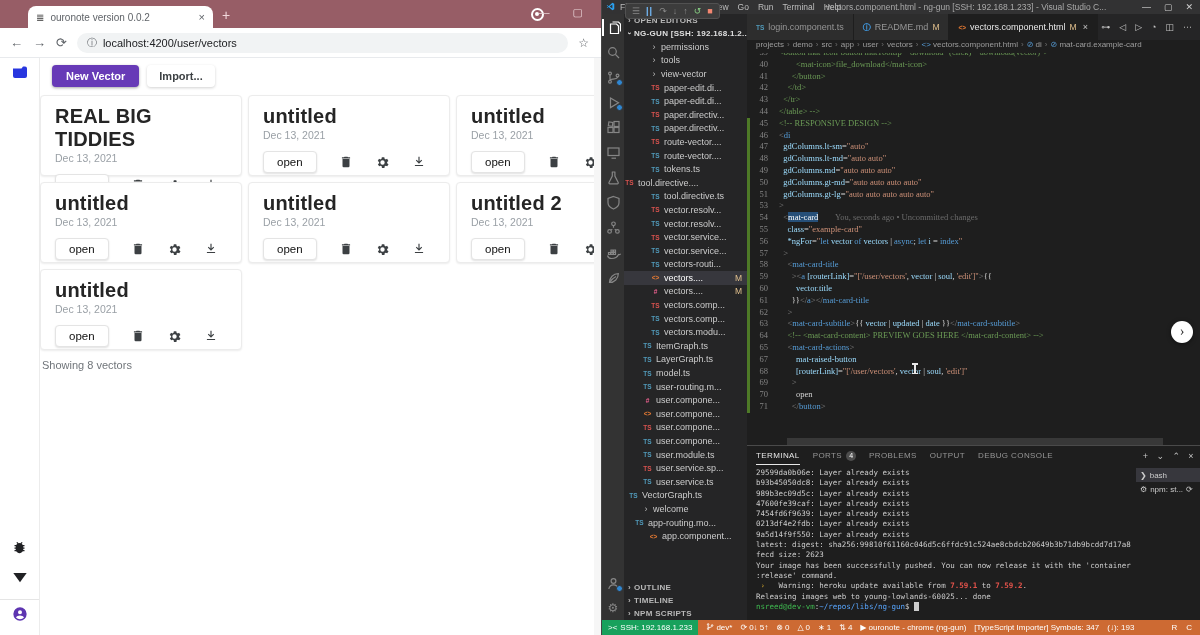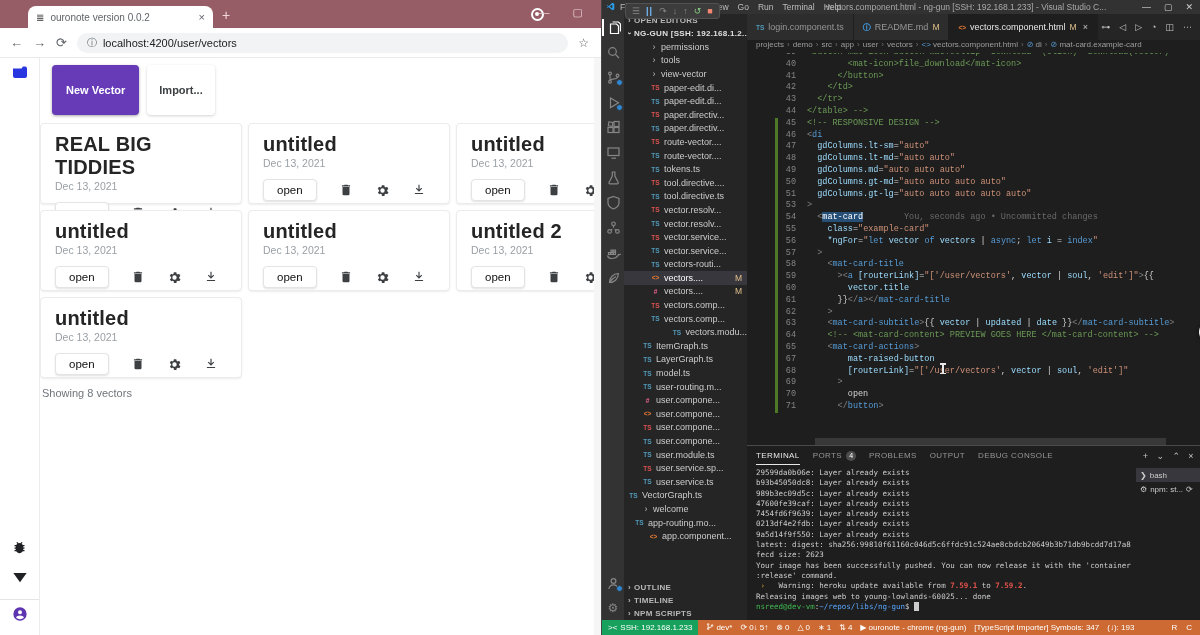--- a/index.html
+++ b/index.html
@@ -29,21 +29,21 @@
   .urlpill .url { font-size:11px; color:#202124; }
   .star { color:#5f6368; font-size:12px; margin-right:2px; }
   .page { position:relative; height:577px; background:#fff; }
   .appside { position:absolute; left:0; top:0; width:40px; height:100%; border-right:1px solid #ececec; }
   .appside .topico { position:absolute; left:11px; top:6px; }
   .appside .bico { position:absolute; left:12px; }
   .appside hr { position:absolute; left:0; top:541px; width:39px; border:none; border-top:1px solid #e5e5e5; }
   .pcontent { margin-left:40px; }
   .actionsbar { display:flex; gap:8px; padding:7px 0 8px 12px; }
   .btn-new { background:#673ab7; color:#fff; border:none; border-radius:4px; font-size:11px; font-weight:600;
-    padding:19px 14px; box-shadow:0 1px 3px rgba(0,0,0,.35); }
+    padding:5px 14px; box-shadow:0 1px 3px rgba(0,0,0,.35); }
   .btn-import { background:#fff; color:#3c4043; border:none; border-radius:4px; font-size:11px; font-weight:600;
     padding:5px 12px; box-shadow:0 1px 3px rgba(0,0,0,.18); }
   .cardgrid { display:grid; grid-template-columns:repeat(3,202px); gap:6px; }
   .vcard { background:#fff; border:1px solid #ececec; border-radius:4px; box-shadow:0 1px 2px rgba(0,0,0,.08);
     padding:9px 14px 10px; height:81px; }
   .vcard h3 { font-size:20px; font-weight:700; color:#252525; letter-spacing:.2px; }
   .vcard .date { font-size:10.5px; color:#9aa0a6; margin-top:1px; }
   .vcard .acts { display:flex; align-items:center; gap:22px; margin-top:10px; }
   .btn-open { background:#fff; border:1px solid #e4e4e4; border-radius:4px; font-size:11.5px; color:#111;
     padding:4px 13px; box-shadow:0 1px 2px rgba(0,0,0,.12); }
@@ -93,21 +93,21 @@
   .etab .ti.ts { color:#519aba; } .etab .ti.info { color:#42a5f5; font-size:8px;} .etab .ti.html { color:#e37933; }
   .etab .mod { color:#e2c08d; font-size:8.5px; }
   .etab .x { color:#c5c5c5; margin-left:2px; }
   .tabactions { margin-left:auto; display:flex; align-items:center; gap:9px; padding-right:8px;
     color:#c5c5c5; font-size:9px; }
   .crumbs { height:13px; display:flex; gap:3px; font-size:8px; color:#9d9d9d;
     padding-left:9px; white-space:nowrap; overflow:hidden; background:#1e1e1e; }
   .crumbs .ci { color:#569cd6; font-size:8px; }
   .crumbs .sep { color:#6e6e6e; }
   .editor { flex:1; position:relative; overflow:hidden; background:#1e1e1e;
-    font-family:Liberation Mono, monospace; font-size:8.5px; line-height:11.8px;margin-left:28px; }
+    font-family:Liberation Serif, serif; font-size:8.5px; line-height:11.8px; }
   .codewrap { position:absolute; top:-6px; left:0; right:0; }
   .cline { position:relative; display:flex; height:11.8px; white-space:pre; }
   .cline.chg::before { content:''; position:absolute; left:0; top:0; width:3px; height:11.8px; background:#4e7a27; }
   .lnum { width:32px; flex-shrink:0; text-align:right; padding-right:11px; color:#858585; }
   .c-t { color:#569cd6; } .c-a { color:#9cdcfe; } .c-s { color:#ce9178; } .c-c { color:#6a9955; }
   .c-p { color:#808080; } .c-w { color:#d4d4d4; } .c-k { color:#569cd6; }
   .c-sel { color:#fff; background:#264f78; }
   .c-bl { color:#6b6b6b; }
   .hscroll { position:absolute; left:40px; right:4px; bottom:0; height:7px; }
   .hscroll .thumb { height:100%; width:92%; background:#4f4f4f; opacity:.55; }
@@ -525,21 +525,21 @@
               <span class="fname">route-vector....</span>
             </div>
             <div class="frow" style="padding-left: 26px;">
               <span class="fico ts">TS</span>
               <span class="fname">route-vector....</span>
             </div>
             <div class="frow" style="padding-left: 26px;">
               <span class="fico ts">TS</span>
               <span class="fname">tokens.ts</span>
             </div>
-            <div class="frow" style="padding-left: 26px;">
+            <div class="frow" style="">
               <span class="fico tsred">TS</span>
               <span class="fname">tool.directive....</span>
             </div>
             <div class="frow" style="padding-left: 26px;">
               <span class="fico ts">TS</span>
               <span class="fname">tool.directive.ts</span>
             </div>
             <div class="frow" style="padding-left: 26px;">
               <span class="fico tsred">TS</span>
               <span class="fname">vector.resolv...</span>
@@ -571,21 +571,21 @@
               <span class="mbadge">M</span>
             </div>
             <div class="frow" style="padding-left: 26px;">
               <span class="fico tsred">TS</span>
               <span class="fname">vectors.comp...</span>
             </div>
             <div class="frow" style="padding-left: 26px;">
               <span class="fico ts">TS</span>
               <span class="fname">vectors.comp...</span>
             </div>
-            <div class="frow" style="padding-left: 26px; justify-content: flex-end;">
+            <div class="frow" style="padding-left: 26px;">
               <span class="fico ts">TS</span>
               <span class="fname">vectors.modu...</span>
             </div>
             <div class="frow" style="padding-left: 18px;">
               <span class="fico ts">TS</span>
               <span class="fname">ItemGraph.ts</span>
             </div>
             <div class="frow" style="padding-left: 18px;">
               <span class="fico ts">TS</span>
               <span class="fname">LayerGraph.ts</span>

